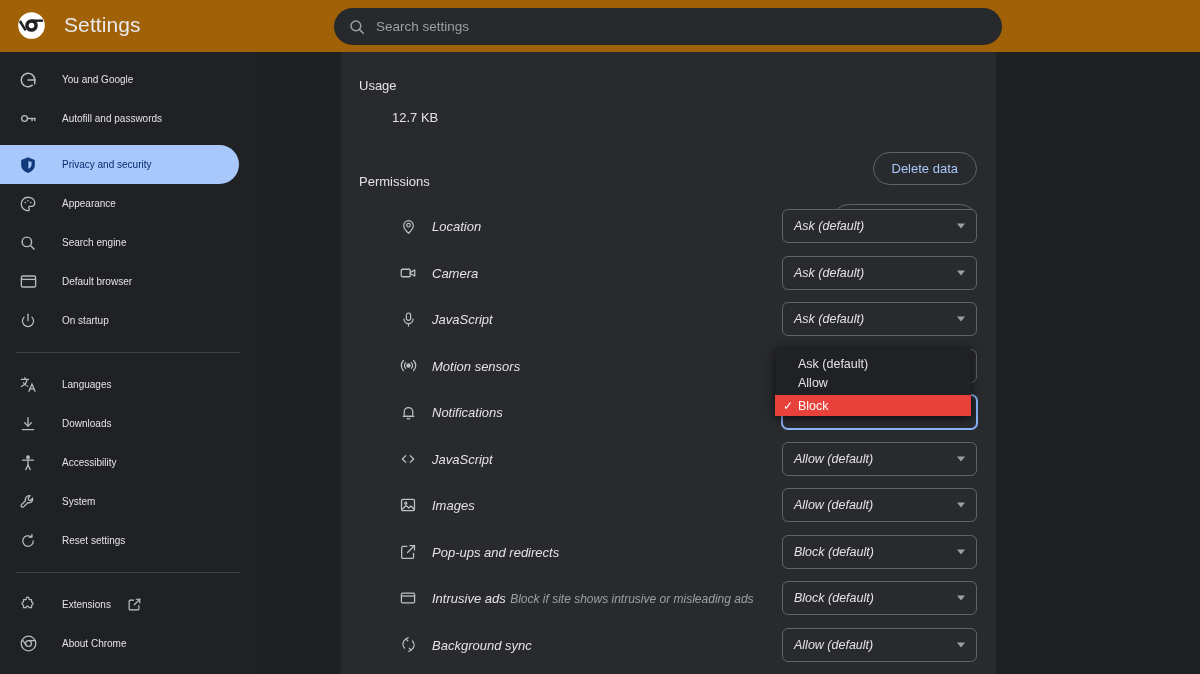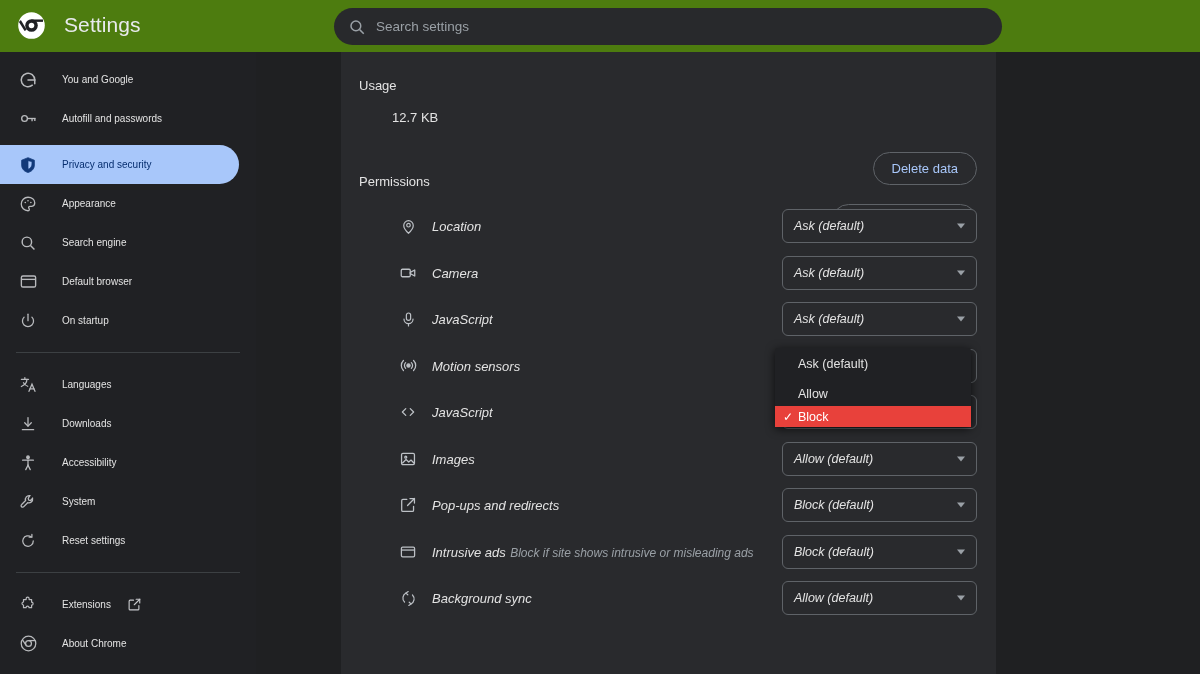--- a/index.html
+++ b/index.html
@@ -7,21 +7,21 @@
     width: 1200px; height: 674px;
     background: #1f2022;
     font-family: "Liberation Sans", sans-serif;
     overflow: hidden;
   }
   .app { position: relative; width: 1200px; height: 674px; background: #1f2022; }
 
   
   .topbar {
     position: absolute; left: 0; top: 0; width: 1200px; height: 52px;
-    background: #4d7c0f;
+    background: #a16207;
     display: flex; align-items: center;
   }
   .chrome-logo {
     position: absolute; left: 17px; top: 11px;
     width: 29px; height: 29px;
   }
   .app-title {
     position: absolute; left: 64px; top: 13px;
     font-size: 21px; font-weight: 400; color: #e8eaed;
     letter-spacing: .1px;
@@ -138,21 +138,21 @@
     box-shadow: 0 2px 10px rgba(0,0,0,.7);
     padding: 6px 0 0 0;
     z-index: 50;
   }
   .dd-item {
     height: 19px; display: flex; align-items: center;
     font-size: 12.5px; color: #e3e3e3;
     padding-left: 23px; position: relative;
     cursor: pointer;
   }
-  .dd-item + .dd-item { margin-top: 11px; }
+  .dd-item + .dd-item { margin-top: 0; }
   .dd-item.selected {
     background: #e8413b; color: #ffffff;
     height: 21px;
     margin-top: 3px;
   }
   .dd-check {
     position: absolute; left: 8px; font-size: 12px; color: #ffffff;
     line-height: 1;
   }
 
@@ -432,20 +432,36 @@
         </span>
         <span class="p-text">
           <span class="p-name">Motion sensors</span>
         </span>
         <div class="sel">
           <span class="sel-val">Ask (default)</span>
           <span class="sel-arrow"></span>
         </div>
       </div>
 
+      <div class="perm-row">
+        <span class="p-ico">
+          <svg width="17" height="17" viewBox="0 0 24 24" fill="none" stroke="#bdc1c6" stroke-width="1.7" stroke-linecap="round">
+            <path d="M6 17.4V11a6 6 0 0 1 12 0v6.4H6Z"></path>
+              <path d="M4.6 17.4h14.8"></path>
+              <path d="M10.3 20.2a2 2 0 0 0 3.4 0"></path>
+          </svg>
+        </span>
+        <span class="p-text">
+          <span class="p-name">Notifications</span>
+        </span>
+        <div class="sel focused">
+          <span class="sel-val">Block</span>
+          <span class="sel-arrow"></span>
+        </div>
+      </div>
 
       <div class="perm-row">
         <span class="p-ico">
           <svg width="18" height="18" viewBox="0 0 24 24" fill="none" stroke="#bdc1c6" stroke-width="1.7" stroke-linecap="round" stroke-linejoin="round">
             <path d="M9 7.5 4.5 12 9 16.5"></path>
               <path d="M15 7.5 19.5 12 15 16.5"></path>
           </svg>
         </span>
         <span class="p-text">
           <span class="p-name">JavaScript</span>

